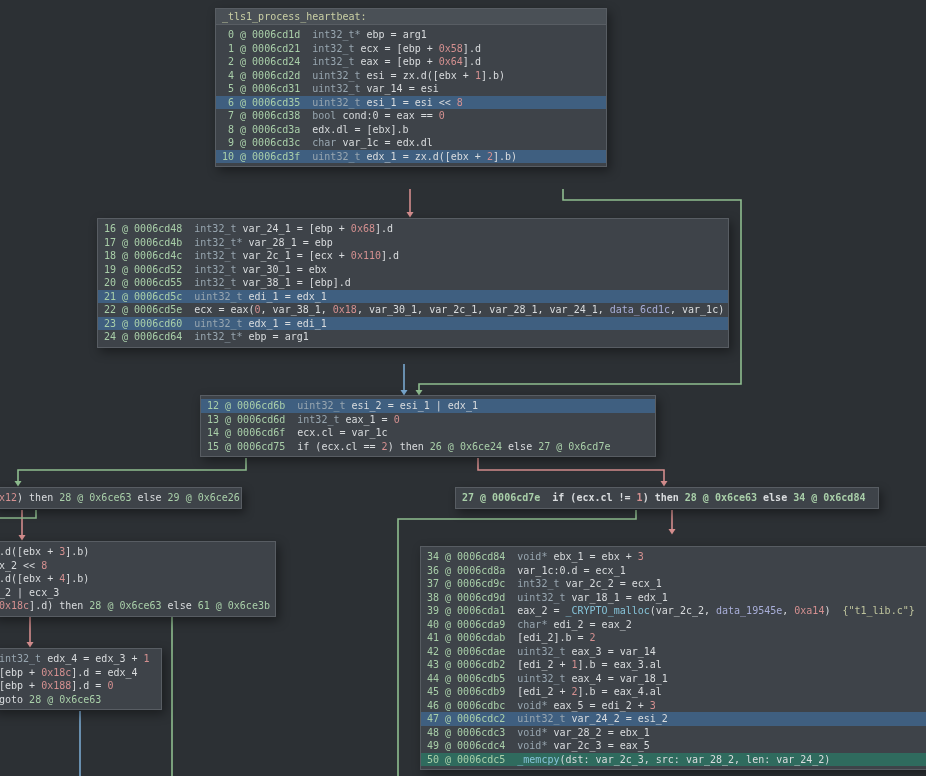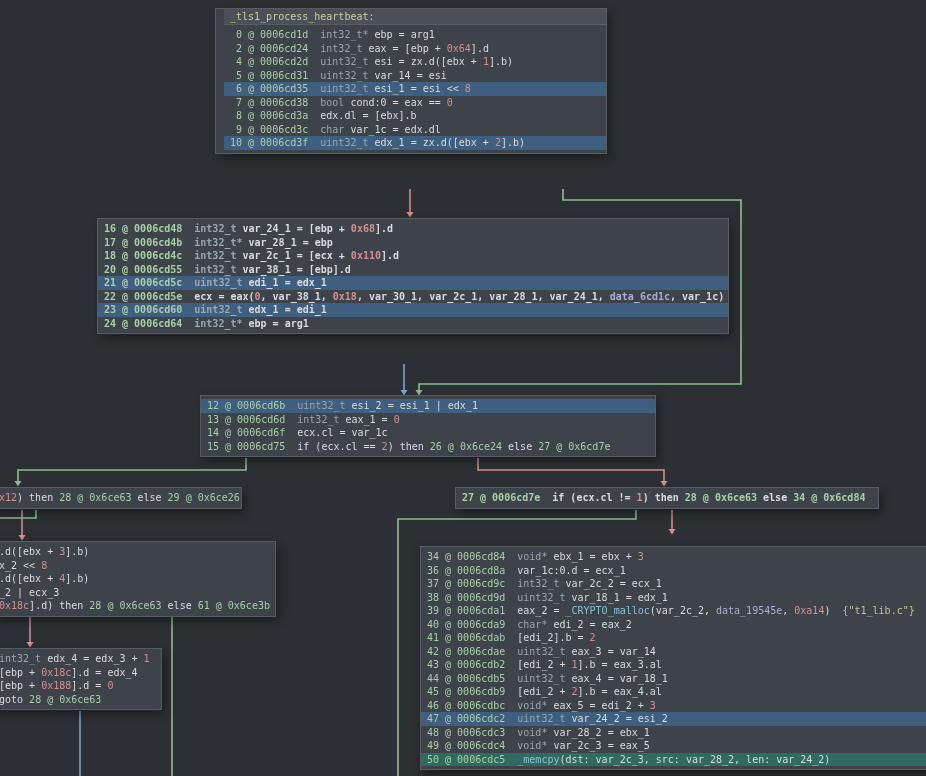--- a/index.html
+++ b/index.html
@@ -61,39 +61,41 @@
       <polygon points="668.5,529 675.5,529 672,534.5" fill="#d48d8d"></polygon>
       <polyline points="22,510 22,535" class="edge" stroke="#d48d8d"></polyline>
       <polygon points="18.5,535 25.5,535 22,540.5" fill="#d48d8d"></polygon>
       <polyline points="36,510 36,518 -10,518" class="edge" stroke="#8fbd8f"></polyline>
       <polyline points="30,616 30,642" class="edge" stroke="#d48d8d"></polyline>
       <polygon points="26.5,642 33.5,642 30,647.5" fill="#d48d8d"></polygon>
       <polyline points="172,616 172,778" class="edge" stroke="#8fbd8f"></polyline>
       <polyline points="80,711 80,778" class="edge" stroke="#79a8cf"></polyline>
     </svg>
   <div id="blocks-layer">
-      <div class="block" style="left: 215px; top: 8px; width: 392px; padding-left: 8px;">
+      <div class="block" style="left: 215px; top: 8px; width: 392px;">
         <div class="block-header">_tls1_process_heartbeat:</div>
         <div class="rows">
           <div class="row"><span class="tok-g"> 0 @ 0006cd1d  </span><span class="tok-t">int32_t*</span><span class="tok-v"> ebp = arg1</span></div>
+          <div class="row"><span class="tok-g"> 1 @ 0006cd21  </span><span class="tok-t">int32_t</span><span class="tok-v"> ecx = [ebp + </span><span class="tok-n">0x58</span><span class="tok-v">].d</span></div>
           <div class="row"><span class="tok-g"> 2 @ 0006cd24  </span><span class="tok-t">int32_t</span><span class="tok-v"> eax = [ebp + </span><span class="tok-n">0x64</span><span class="tok-v">].d</span></div>
           <div class="row"><span class="tok-g"> 4 @ 0006cd2d  </span><span class="tok-t">uint32_t</span><span class="tok-v"> esi = zx.d([ebx + </span><span class="tok-n">1</span><span class="tok-v">].b)</span></div>
           <div class="row"><span class="tok-g"> 5 @ 0006cd31  </span><span class="tok-t">uint32_t</span><span class="tok-v"> var_14 = esi</span></div>
           <div class="row hl-blue"><span class="tok-g"> 6 @ 0006cd35  </span><span class="tok-t">uint32_t</span><span class="tok-v"> esi_1 = esi &lt;&lt; </span><span class="tok-n">8</span></div>
           <div class="row"><span class="tok-g"> 7 @ 0006cd38  </span><span class="tok-t">bool</span><span class="tok-v"> cond:0 = eax == </span><span class="tok-n">0</span></div>
           <div class="row"><span class="tok-g"> 8 @ 0006cd3a  </span><span class="tok-v">edx.dl = [ebx].b</span></div>
           <div class="row"><span class="tok-g"> 9 @ 0006cd3c  </span><span class="tok-t">char</span><span class="tok-v"> var_1c = edx.dl</span></div>
           <div class="row hl-blue"><span class="tok-g">10 @ 0006cd3f  </span><span class="tok-t">uint32_t</span><span class="tok-v"> edx_1 = zx.d([ebx + </span><span class="tok-n">2</span><span class="tok-v">].b)</span></div>
         </div>
       </div>
-      <div class="block" style="left: 97px; top: 218px; width: 632px; font-weight: bold;">
+      <div class="block" style="left: 97px; top: 218px; width: 632px;">
         <div class="rows">
           <div class="row"><span class="tok-g">16 @ 0006cd48  </span><span class="tok-t">int32_t</span><span class="tok-v"> var_24_1 = [ebp + </span><span class="tok-n">0x68</span><span class="tok-v">].d</span></div>
           <div class="row"><span class="tok-g">17 @ 0006cd4b  </span><span class="tok-t">int32_t*</span><span class="tok-v"> var_28_1 = ebp</span></div>
           <div class="row"><span class="tok-g">18 @ 0006cd4c  </span><span class="tok-t">int32_t</span><span class="tok-v"> var_2c_1 = [ecx + </span><span class="tok-n">0x110</span><span class="tok-v">].d</span></div>
+          <div class="row"><span class="tok-g">19 @ 0006cd52  </span><span class="tok-t">int32_t</span><span class="tok-v"> var_30_1 = ebx</span></div>
           <div class="row"><span class="tok-g">20 @ 0006cd55  </span><span class="tok-t">int32_t</span><span class="tok-v"> var_38_1 = [ebp].d</span></div>
           <div class="row hl-blue"><span class="tok-g">21 @ 0006cd5c  </span><span class="tok-t">uint32_t</span><span class="tok-v"> edi_1 = edx_1</span></div>
           <div class="row"><span class="tok-g">22 @ 0006cd5e  </span><span class="tok-v">ecx = eax(</span><span class="tok-n">0</span><span class="tok-v">, var_38_1, </span><span class="tok-n">0x18</span><span class="tok-v">, var_30_1, var_2c_1, var_28_1, var_24_1, </span><span class="tok-d">data_6cd1c</span><span class="tok-v">, var_1c)</span></div>
           <div class="row hl-blue"><span class="tok-g">23 @ 0006cd60  </span><span class="tok-t">uint32_t</span><span class="tok-v"> edx_1 = edi_1</span></div>
           <div class="row"><span class="tok-g">24 @ 0006cd64  </span><span class="tok-t">int32_t*</span><span class="tok-v"> ebp = arg1</span></div>
         </div>
       </div>
       <div class="block" style="left: 200px; top: 395px; width: 456px;">
         <div class="rows">
           <div class="row hl-blue"><span class="tok-g">12 @ 0006cd6b  </span><span class="tok-t">uint32_t</span><span class="tok-v"> esi_2 = esi_1 | edx_1</span></div>

